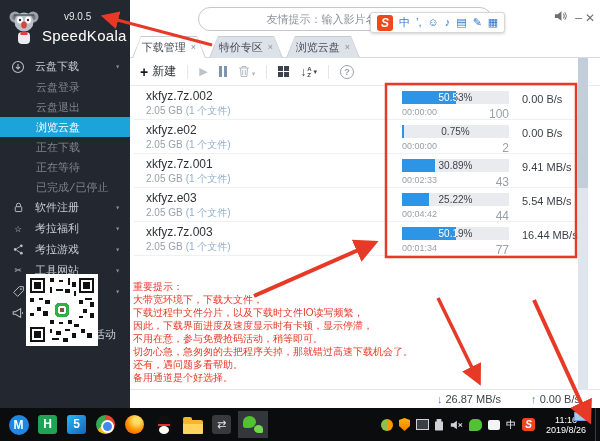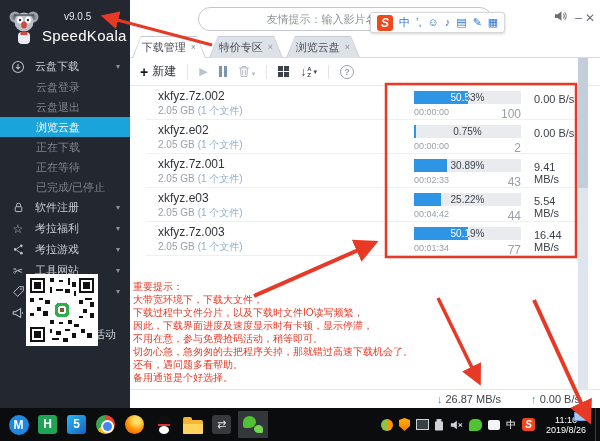--- a/index.html
+++ b/index.html
@@ -9,21 +9,21 @@
   html,body{margin:0;padding:0;}
   body{width:600px;height:441px;position:relative;overflow:hidden;background:#fff;
        font-family:"Liberation Sans","DejaVu Sans",sans-serif;-webkit-font-smoothing:antialiased;}
 
   
   .sidebar{position:absolute;left:0;top:0;width:130px;height:408px;background:#23272f;color:#c8ccd3;z-index:2;}
   .logo-block{position:relative;height:56px;}
   .koala{position:absolute;left:8px;top:8px;}
   .version{position:absolute;left:64px;top:11px;font-size:10px;color:#e3e6ea;}
   .brand{position:absolute;left:42px;top:27px;font-size:15px;color:#ffffff;letter-spacing:.3px;}
-  .nav{position:absolute;left:0;top:56px;right:0;}
+  .nav{position:absolute;left:0;top:56px;right:0;font-family:Liberation Mono, monospace;}
   .side-item{display:flex;align-items:center;height:21px;padding-left:10px;font-size:11px;color:#c6cad2;cursor:default;}
   .side-item .sicon{width:16px;height:16px;margin-right:9px;display:flex;align-items:center;justify-content:center;color:#b9bec7;font-size:12px;}
   .side-item .caret{margin-left:auto;margin-right:10px;font-size:8px;color:#8a9097;}
   .side-item.sub{height:20px;padding-left:36px;color:#7d838c;}
   .side-item.sub.active{background:var(--accent);color:#fff;}
   .promo{margin-top:4px;padding-left:28px;font-size:11px;color:#ccd1d8;}
   .qr{position:absolute;left:26px;top:274px;width:72px;height:72px;background:#fff;padding:4px;}
   .qr svg{display:block;width:64px;height:64px;}
 
   
@@ -76,21 +76,21 @@
   .tb-sort .scaret{font-size:7px;color:#3e434b;margin-left:1px;}
   .tb-help{width:14px;height:14px;border:1.4px solid #9aa1a9;border-radius:50%;color:#9aa1a9;font-size:9px;
        display:flex;align-items:center;justify-content:center;font-weight:bold;}
   .tool-search{position:relative;margin-left:auto;margin-right:56px;width:113px;height:21px;}
   .tool-search input{width:100%;height:100%;border:1px solid #dcdfe4;background:#fff;font-size:11px;color:#444;
        padding:0 22px 0 8px;outline:none;font-family:inherit;}
   .tool-search input::placeholder{color:#9aa0a8;}
   .tool-mag{position:absolute;right:5px;top:4px;}
 
   
-  .list{position:absolute;left:16px;top:86px;right:22px;}
+  .list{position:absolute;left:4px;top:86px;right:22px;}
   .row{position:relative;height:34px;border-bottom:1px solid #eef0f3;}
   .row .name{position:absolute;left:12px;top:3px;font-size:12px;color:#2f3338;}
   .row .meta{position:absolute;left:12px;top:18px;font-size:10px;color:#9aa0a8;}
   .row .meta .files{color:#8fafcf;margin-left:3px;}
   .prog{position:absolute;left:268px;top:5px;width:107px;height:13px;background:#e9ebef;}
   .plabel{position:absolute;left:0;top:0;width:107px;height:13px;line-height:13px;text-align:center;font-size:10px;color:#3f444b;}
   .fill{position:absolute;left:0;top:0;height:13px;background:var(--bar);overflow:hidden;}
   .fill .plabel{color:#fff;}
   .ptime{position:absolute;left:268px;top:21px;font-size:9px;color:#9aa0a8;}
   .pcount{position:absolute;left:268px;top:21px;width:107px;text-align:right;font-size:12px;color:#9aa0a8;}

